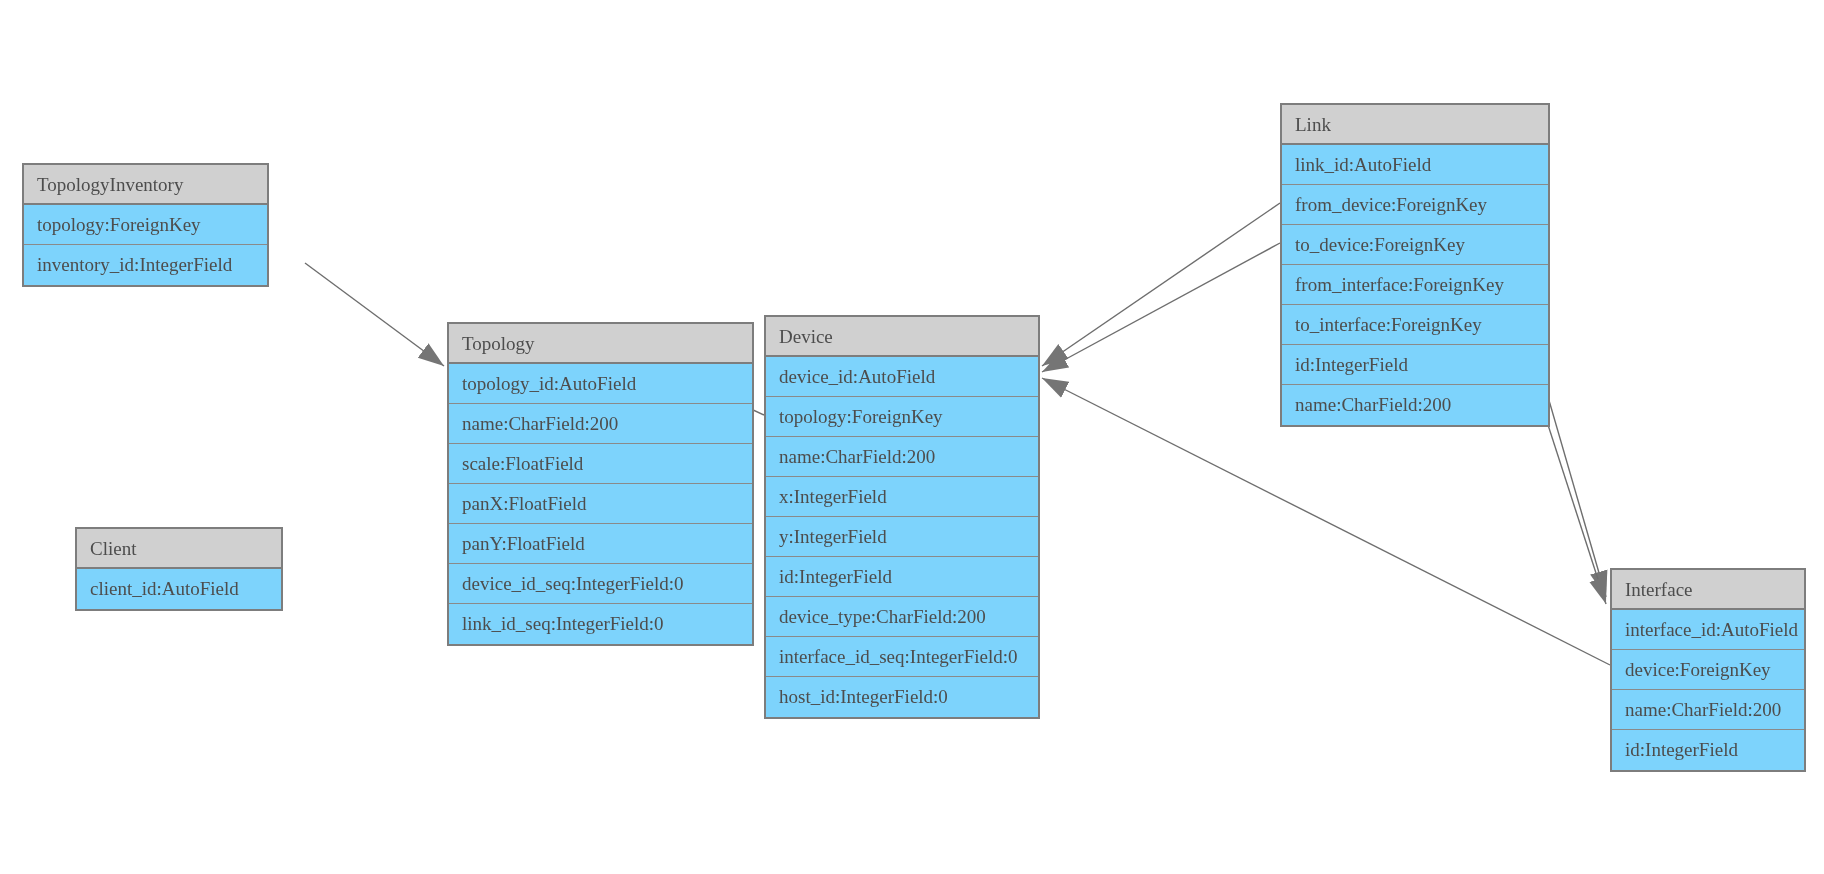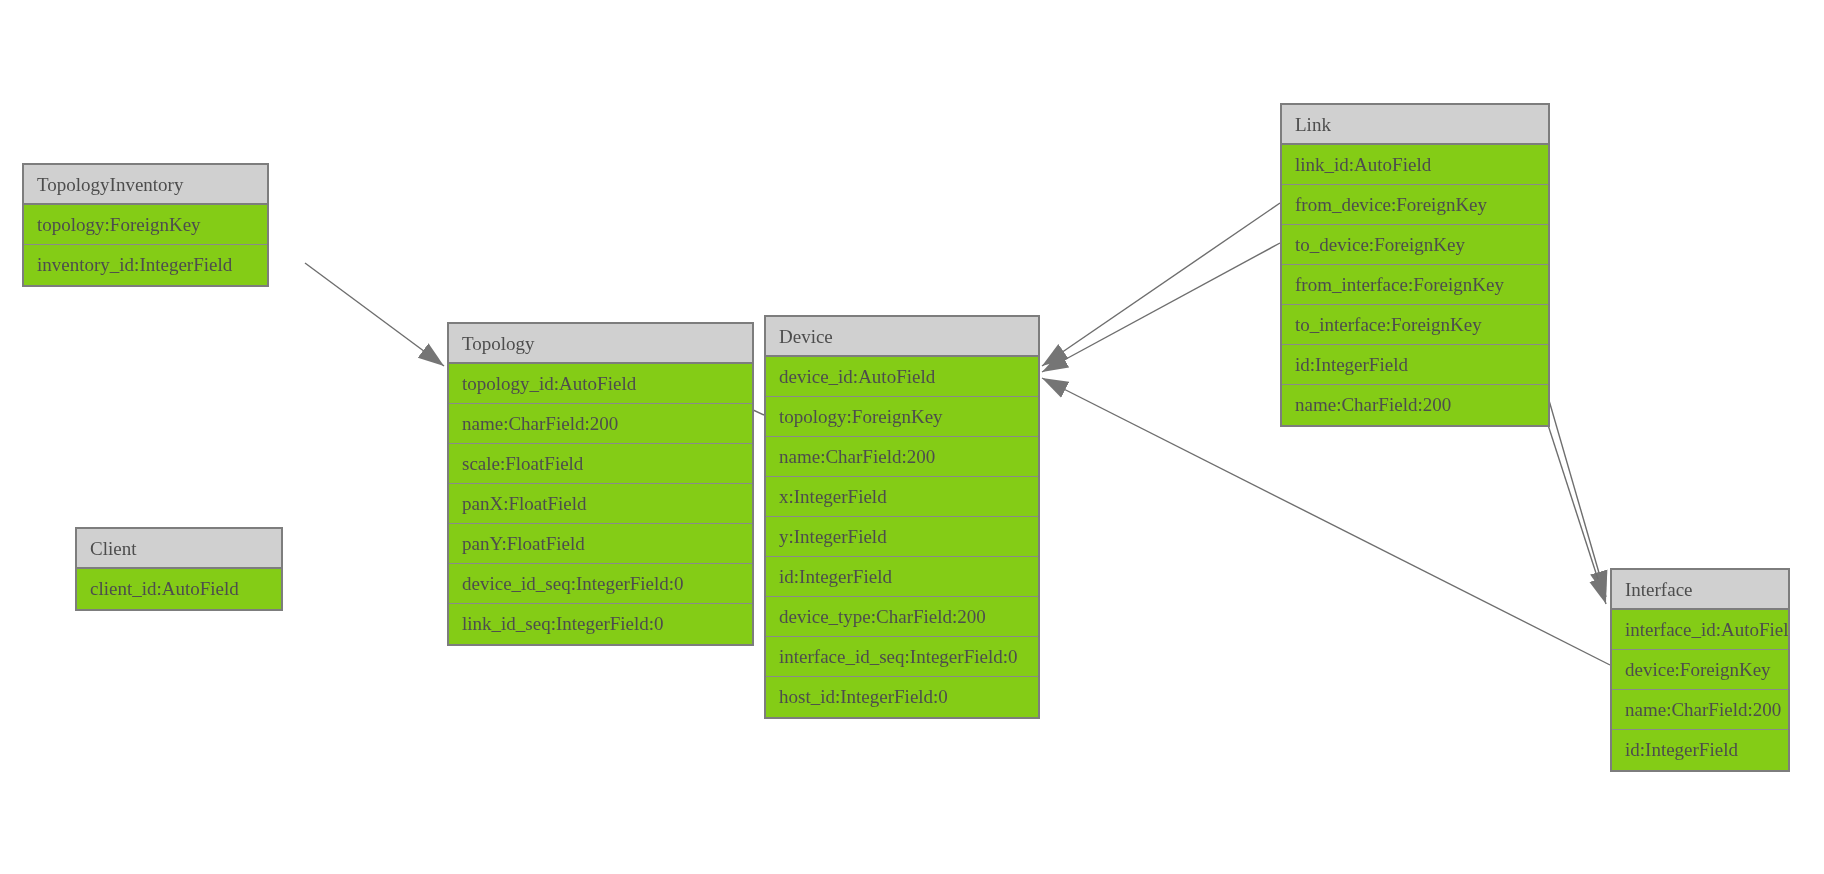--- a/index.html
+++ b/index.html
@@ -38,21 +38,21 @@
     box-sizing: border-box;
     white-space: nowrap;
     overflow: hidden;
   }
   .entity .row {
     height: 40px;
     line-height: 39px;
     padding-left: 13px;
     border-bottom: 1px solid #8a8a8a;
     box-sizing: border-box;
-    background: #84cc16;
+    background: #7dd3fc;
     white-space: nowrap;
     overflow: hidden;
   }
   .entity .row:last-child {
     border-bottom: none;
   }
 </style>
 </head>
 <body>
 
@@ -114,21 +114,21 @@
     <div class="hdr">Link</div>
     <div class="row">link_id:AutoField</div>
     <div class="row">from_device:ForeignKey</div>
     <div class="row">to_device:ForeignKey</div>
     <div class="row">from_interface:ForeignKey</div>
     <div class="row">to_interface:ForeignKey</div>
     <div class="row">id:IntegerField</div>
     <div class="row">name:CharField:200</div>
   </div>
 
-  <div class="entity" style="left:1610px; top:568px; width:180px;">
+  <div class="entity" style="left:1610px; top:568px; width:196px;">
     <div class="hdr">Interface</div>
     <div class="row">interface_id:AutoField</div>
     <div class="row">device:ForeignKey</div>
     <div class="row">name:CharField:200</div>
     <div class="row">id:IntegerField</div>
   </div>
 
 </div>
 
 </body></html>

